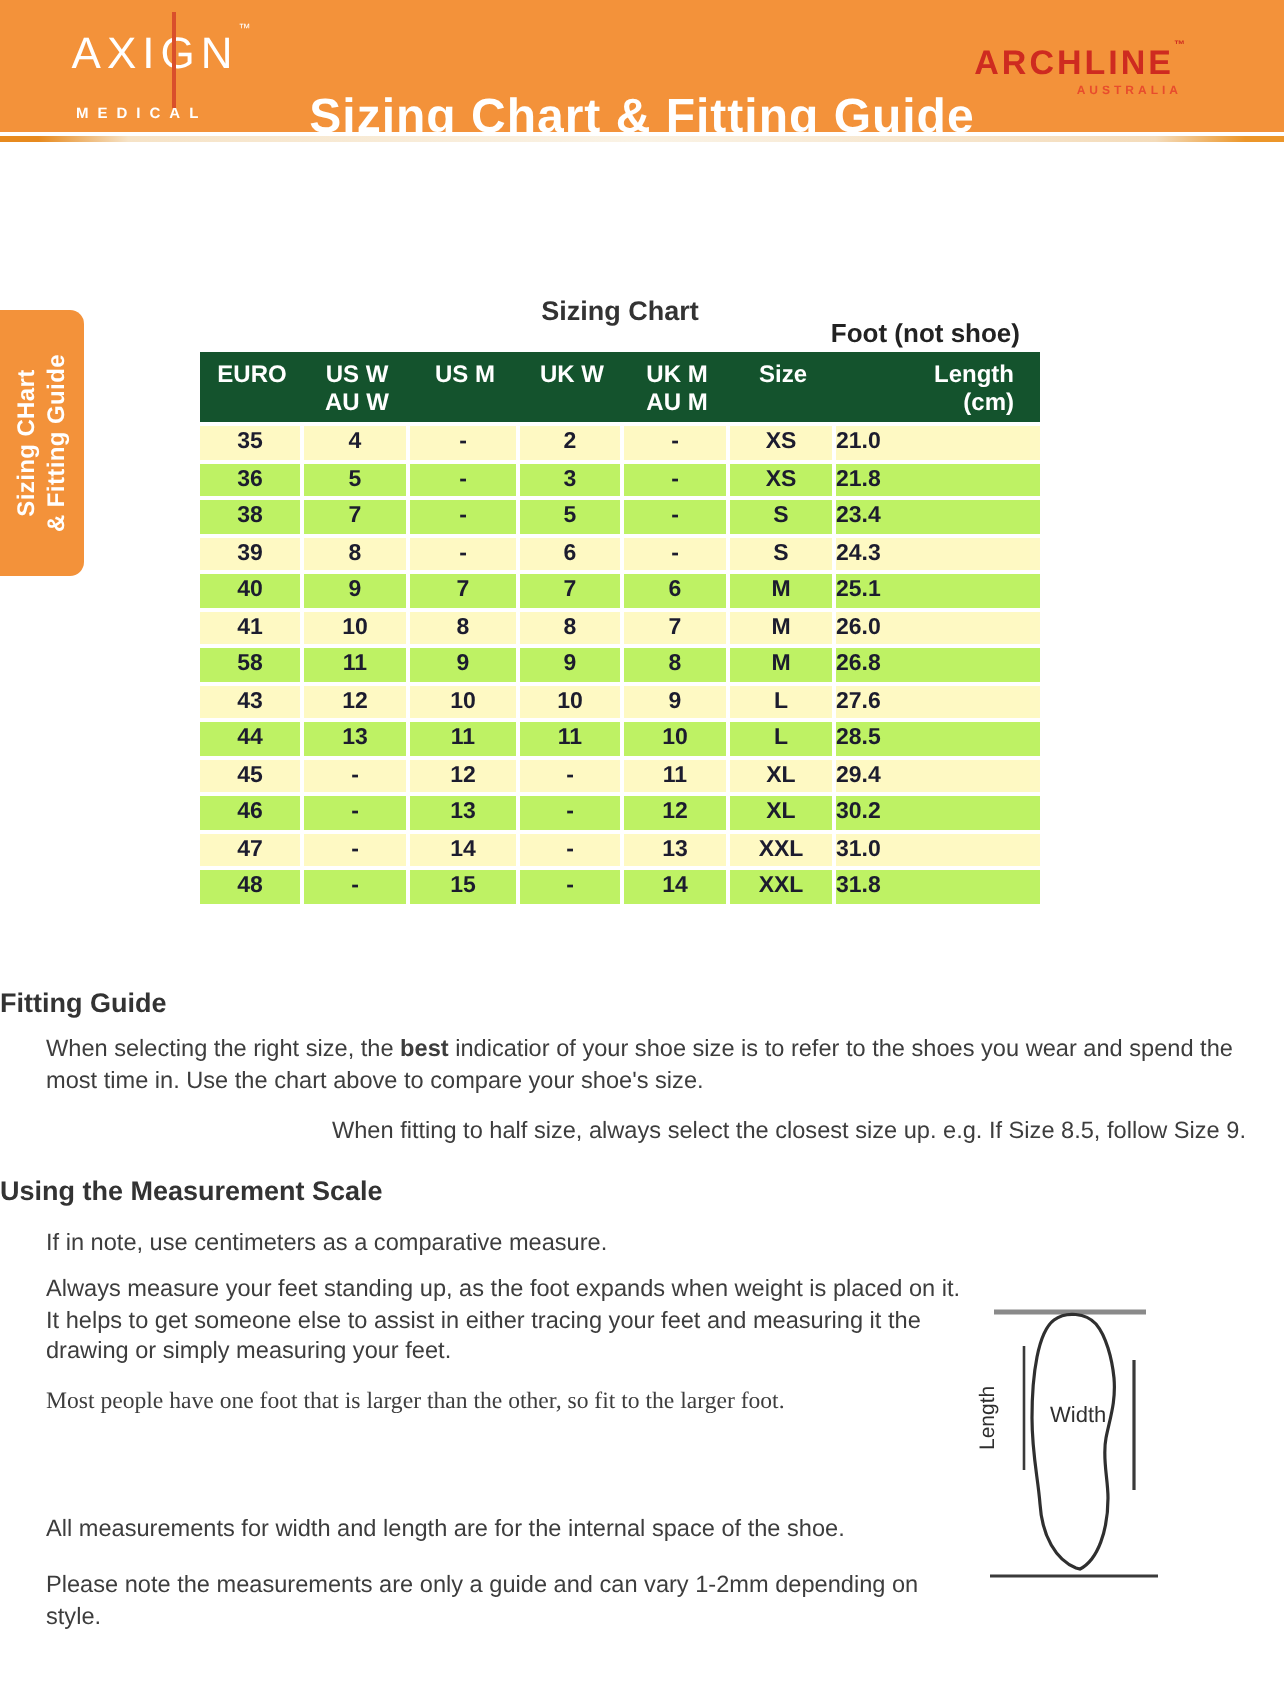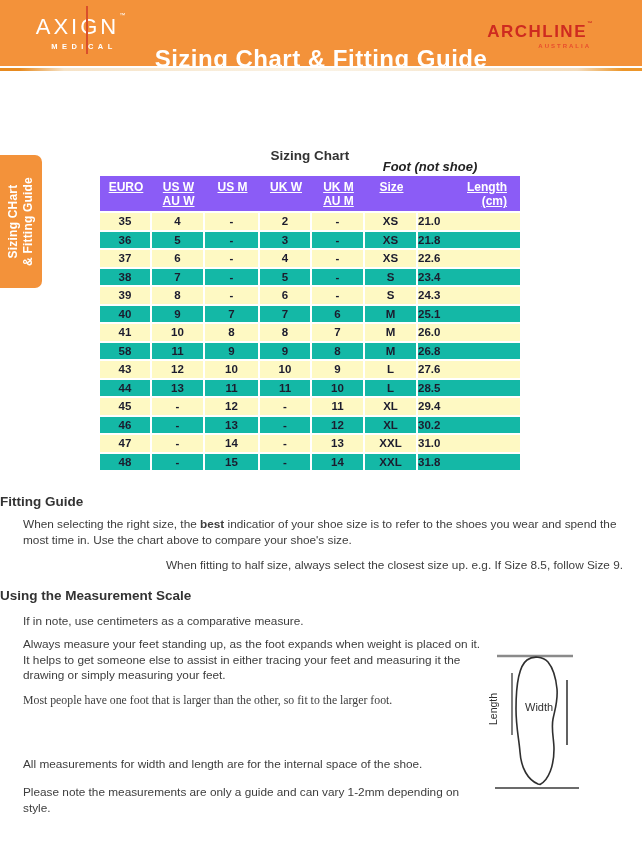--- a/index.html
+++ b/index.html
@@ -18,21 +18,21 @@
   .brand-name {
     font-size:22px; letter-spacing:3px; font-weight:400; color:#fff;
     position:relative; text-align:center;
   }
   .brand-tm { font-size:6px; vertical-align:top; position:relative; top:-2px; }
   .brand-line {
     position:absolute; left:52px; top:-8px; width:2px; height:48px;
     background:#D94F2B;
   }
   .brand-sub {
-    font-size:7.5px; letter-spacing:4.5px; text-align:center; margin-top:2px;
+    font-size:7.5px; letter-spacing:4.5px; margin-top:12px;
     font-weight:bold; color:#fff; padding-left:4px;
   }
   .page-title {
     position:absolute; left:0; right:0; top:19px; text-align:center;
     font-size:24px; font-weight:bold; color:#ffffff; letter-spacing:0.5px;margin-top:26px;
   }
   .partner { position:absolute; right:48px; top:22px; text-align:right; }
   .partner-name {
     font-size:17px; font-weight:bold; letter-spacing:1.5px; color:#CE2B20;
   }
@@ -55,49 +55,48 @@
     transform:rotate(-90deg) translateX(-133px); transform-origin:top left;
     text-align:center; color:#fff; font-weight:bold; font-size:12px;
     line-height:15px; padding-top:6px; letter-spacing:0.2px;
   }
   
   .chart-title {
     position:absolute; left:100px; top:148px; width:420px; text-align:center;
     font-size:13.5px; font-weight:bold; color:#333;
   }
   .foot-note {
-    position:absolute; left:350px; top:159px; width:160px; text-align:center;
-    font-size:13px; font-weight:bold; color:#222;font-style:italic;
+    position:absolute; left:350px; top:159px; width:160px; text-align:right;
+    font-size:13px; font-weight:bold; color:#222;
   }
   table.sizing {
     position:absolute; left:100px; top:176px; width:420px;
     border-collapse:separate; border-spacing:0; table-layout:fixed;
   }
   table.sizing col:nth-child(1){width:52px;}
   table.sizing col:nth-child(2){width:53px;}
   table.sizing col:nth-child(3){width:55px;}
   table.sizing col:nth-child(4){width:52px;}
   table.sizing col:nth-child(5){width:53px;}
   table.sizing col:nth-child(6){width:53px;}
   table.sizing col:nth-child(7){width:102px;}
   table.sizing th {
-    background:#8b5cf6; color:#fff; font-size:12px; font-weight:bold;
+    background:#14532d; color:#fff; font-size:12px; font-weight:bold;
     vertical-align:top; text-align:center; padding:4px 0 3px 0; line-height:14px;
     border-bottom:2px solid #fff;
-    text-decoration:underline;
   }
   table.sizing th:last-child { text-align:right; padding-right:13px; }
   table.sizing td {
     font-size:11.5px; font-weight:bold; color:#1c1c2e; text-align:center;
     height:16.5px; line-height:16.5px;
     border-right:2px solid #fff; border-bottom:2px solid #fff;
   }
   table.sizing td:last-child { border-right:none; text-align:left; padding-right:17px; }
   tr.blue td { background:#fef9c3; }
-  tr.peri td { background:#14b8a6; }
+  tr.peri td { background:#bef264; }
   
   .section-heading {
     position:absolute; left:0; width:612px; 
     font-size:13.5px; font-weight:bold; color:#333;
   }
   .para {
     position:absolute; left:23px; font-size:11.8px; line-height:15.5px; color:#3d3d3d;
   }
   #fg-title { top:494px; }
   #fg-p1 { top:517px; width:600px; }
@@ -189,29 +188,20 @@
       </tr>
       <tr class="peri">
         <td>36</td>
         <td>5</td>
         <td>-</td>
         <td>3</td>
         <td>-</td>
         <td>XS</td>
         <td>21.8</td>
       </tr>
-      <tr class="blue">
-        <td>37</td>
-        <td>6</td>
-        <td>-</td>
-        <td>4</td>
-        <td>-</td>
-        <td>XS</td>
-        <td>22.6</td>
-      </tr>
       <tr class="peri">
         <td>38</td>
         <td>7</td>
         <td>-</td>
         <td>5</td>
         <td>-</td>
         <td>S</td>
         <td>23.4</td>
       </tr>
       <tr class="blue">

